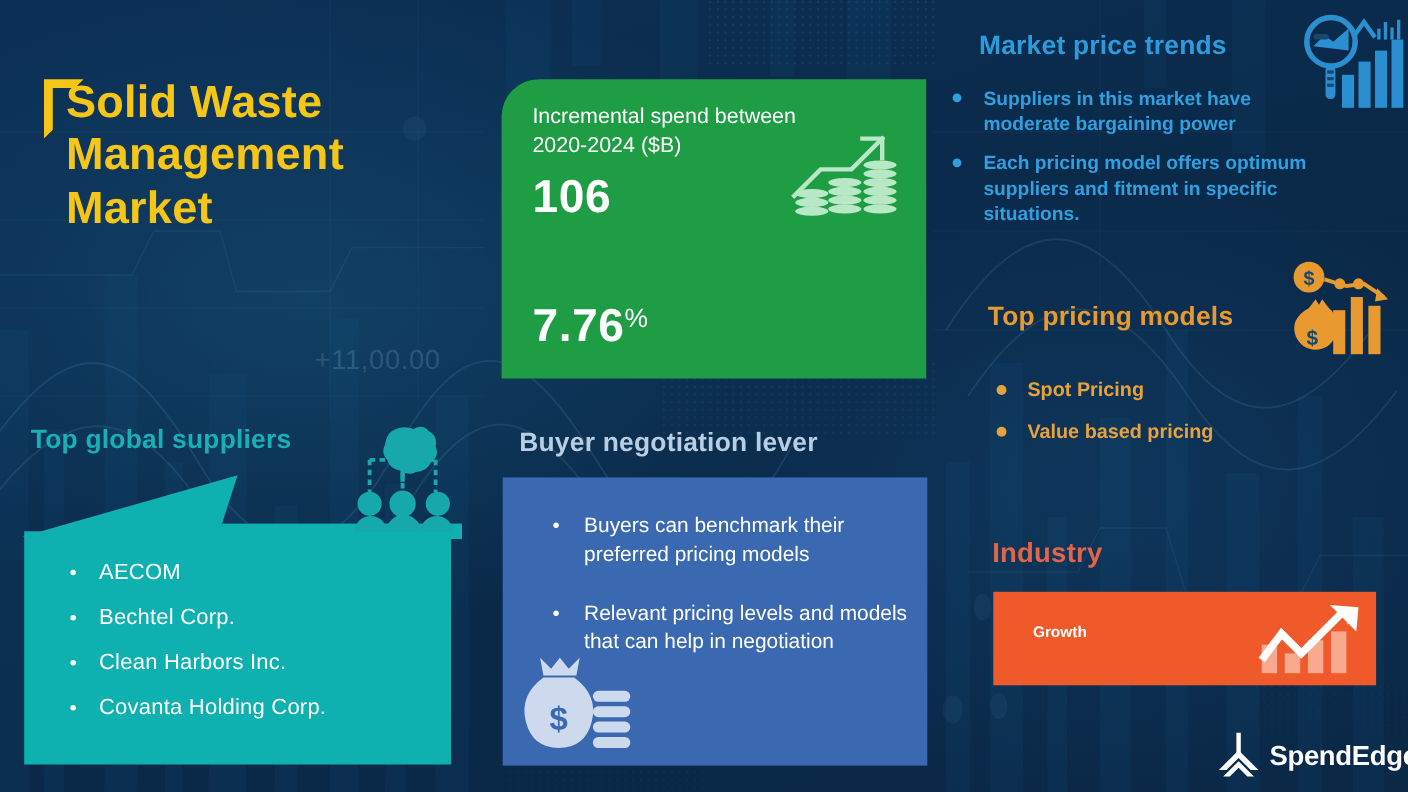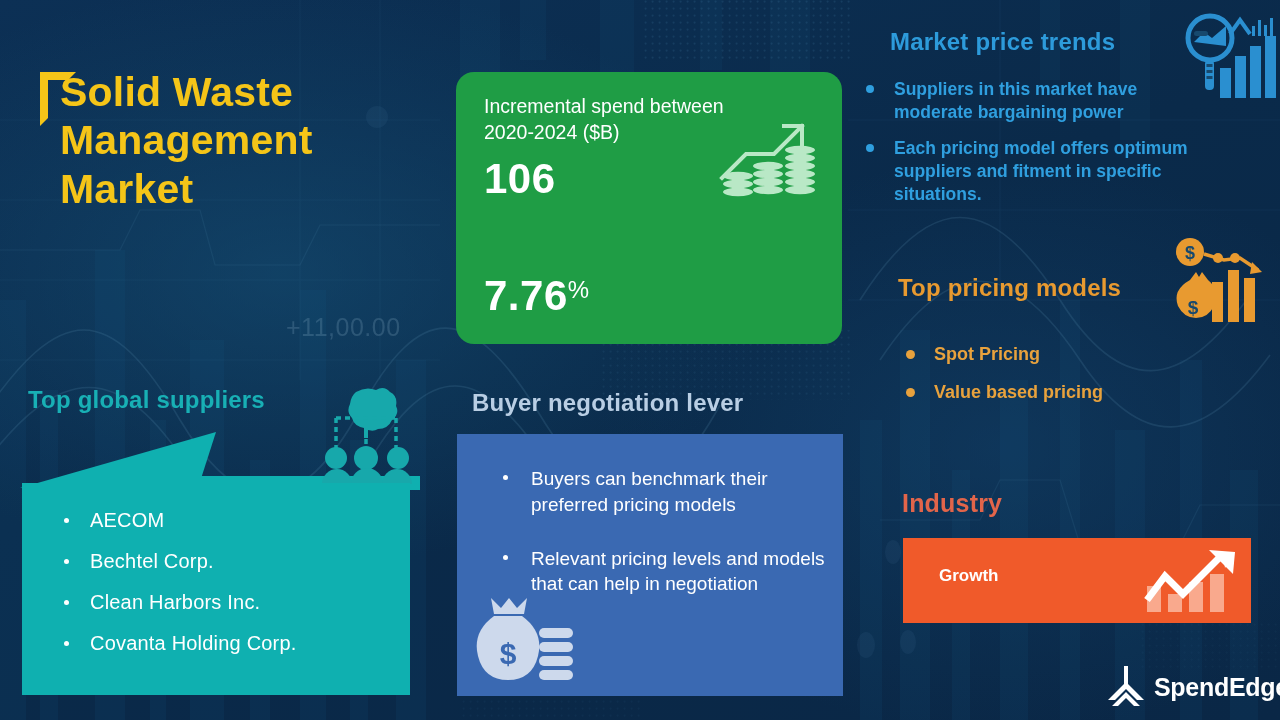--- a/index.html
+++ b/index.html
@@ -71,21 +71,20 @@
 
   
   #h-spend { left: 456px; top: 28px; color: #22b14c; }
   #spend-card {
     position: absolute;
     left: 456px; top: 72px;
     width: 386px; height: 272px;
     background: #1f9d45;
     border-top-left-radius: 34px;
     color: #ffffff;
-    border-radius: 18px;
   }
   #spend-card .line {
     position: absolute; left: 28px;
     font-size: 19.5px; line-height: 1.32;
     font-weight: 300;
   }
   #spend-line1 { top: 22px; width: 290px; }
   #spend-value {
     position: absolute; left: 28px; top: 83px;
     font-size: 42px; font-weight: bold; letter-spacing: .5px;
@@ -145,21 +144,21 @@
   
   #h-industry { left: 902px; top: 489px; color: #e2654a; font-size: 25px; }
   #growth-bar {
     position: absolute;
     left: 903px; top: 538px;
     width: 348px; height: 85px;
     background: #f05a2a;
   }
   #growth-label {
     position: absolute; left: 36px; top: 28px;
-    color: #ffffff; font-size: 17px; font-weight: bold;
+    color: #ffffff; font-size: 14px; font-weight: bold;
   }
   #growth-icon { position: absolute; right: 12px; top: 8px; }
 
   
   #h-suppliers { left: 28px; top: 386px; color: #18b0b5; }
   #suppliers-pointer { position: absolute; left: 20px; top: 420px; }
   #suppliers-box {
     position: absolute;
     left: 22px; top: 483px;
     width: 388px; height: 212px;

